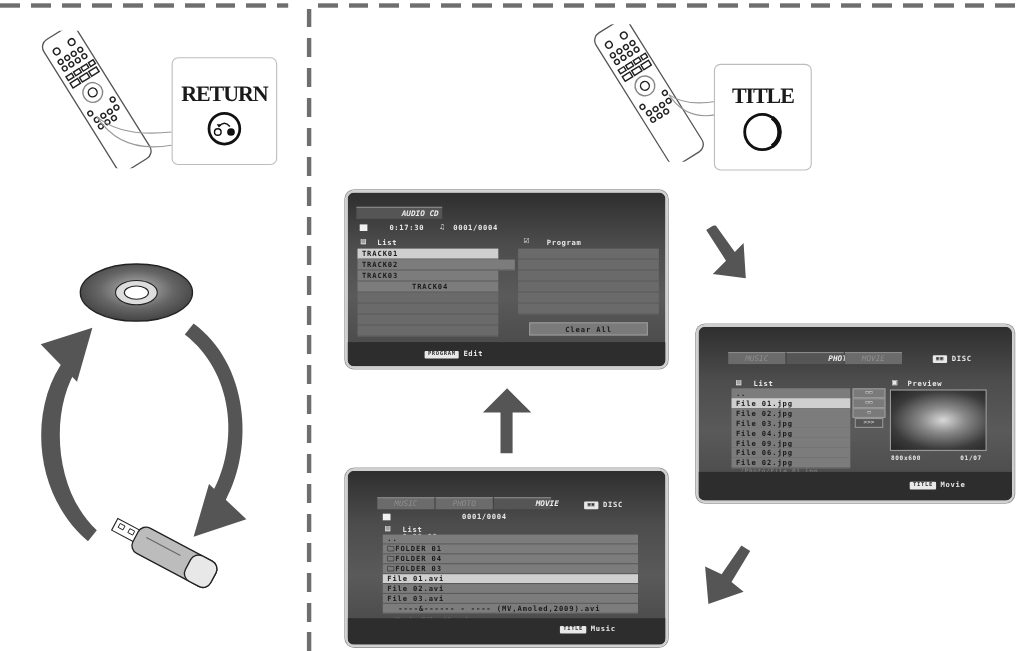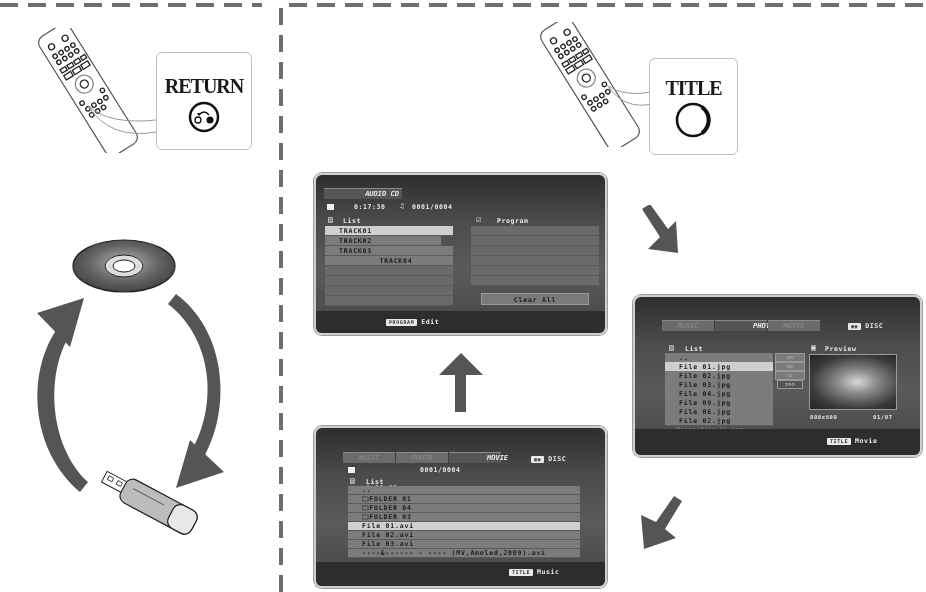--- a/index.html
+++ b/index.html
@@ -10,21 +10,21 @@
 
   
   .callout { position: absolute; border: 1.5px solid #bdbdbd; border-radius: 6px; background: #fff; text-align: center; }
   .callout .lbl { font-family: Liberation Serif, serif; font-weight: bold; color: #1a1a1a; letter-spacing: -1px; }
 
   
   .screen { position: absolute; border-radius: 8px; background: linear-gradient(180deg, #2e2e2e 0%, #4c4c4c 30%, #5a5a5a 60%, #454545 100%); border: 2px solid #cfcfcf; box-shadow: 0 0 0 1px #9a9a9a; overflow: hidden; font-family: "DejaVu Sans Mono", monospace; }
   .screen .footer { position: absolute; left: 0; right: 0; bottom: 0; background: #2d2d2d; }
   .tab { position: absolute; height: 11px; font-size: 7px; font-style: italic; color: #8e8e8e; text-align: center; line-height: 11px; background: #6b6b6b; border-top: 1px solid #8a8a8a; }
   .tab.active { background: #555; color: #ececec; font-weight: bold; padding-left: 38px; }
-  .row { position: absolute; height: 10px; background: #7c7c7c; border-bottom: 1px solid #5a5a5a; font-size: 6.5px; font-weight: bold; color: #1b1b1b; line-height: 10px; padding-left: 14px; letter-spacing: 0.8px; white-space: nowrap; overflow: hidden; }
+  .row { position: absolute; height: 10px; background: #7c7c7c; border-bottom: 1px solid #5a5a5a; font-size: 6.5px; font-weight: bold; color: #1b1b1b; line-height: 10px; padding-left: 4px; letter-spacing: 0.8px; white-space: nowrap; overflow: hidden; }
   .row.sel { background: #cfcfcf; }
   .row.empty { background: #6a6a6a; }
   .txt { position: absolute; font-size: 6.5px; font-weight: bold; color: #e8e8e8; white-space: nowrap; letter-spacing: 0.6px; }
   .badge { display: inline-block; background: #e8e8e8; color: #333; font-size: 5px; padding: 0 3px; border-radius: 1px; margin-right: 4px; vertical-align: middle; line-height: 7px; }
   .sq { position: absolute; width: 7px; height: 6px; background: #f0f0f0; }
   .btn-side { position: absolute; height: 9px; background: #7a7a7a; border: 1px solid #999; font-size: 5.5px; color: #ddd; text-align: center; line-height: 7px; }
 </style>
 </head>
 <body>
 
@@ -160,21 +160,21 @@
   <div class="tab active" style="left:8px;top:13px;width:78px;">AUDIO CD</div>
   <div class="sq" style="left:11px;top:29px;"></div>
   <div class="txt" style="left:38px;top:28px;">0:17:30</div>
   <div class="txt" style="left:84px;top:27px;">♫</div>
   <div class="txt" style="left:96px;top:28px;">0001/0004</div>
   <div class="txt" style="left:12px;top:40px;font-size:8px;">▤</div>
   <div class="txt" style="left:27px;top:42px;">List</div>
   <div class="txt" style="left:160px;top:39px;font-size:9px;">☑</div>
   <div class="txt" style="left:181px;top:42px;">Program</div>
   <div class="row sel" style="left:9px;top:51px;width:128px;">TRACK01</div>
-  <div class="row" style="left:9px;top:61px;width:116px;">TRACK02</div>
+  <div class="row" style="left:9px;top:61px;width:143px;">TRACK02</div>
   <div class="row" style="left:9px;top:71px;width:128px;">TRACK03</div>
   <div class="row" style="left:9px;top:81px;width:128px;text-align:center;">TRACK04</div>
   <div class="row empty" style="left:9px;top:91px;width:128px;"></div>
   <div class="row empty" style="left:9px;top:101px;width:128px;"></div>
   <div class="row empty" style="left:9px;top:111px;width:128px;"></div>
   <div class="row empty" style="left:9px;top:121px;width:128px;"></div>
   <div class="row empty" style="left:155px;top:51px;width:128px;"></div>
   <div class="row empty" style="left:155px;top:61px;width:128px;"></div>
   <div class="row empty" style="left:155px;top:71px;width:128px;"></div>
   <div class="row empty" style="left:155px;top:81px;width:128px;"></div>

